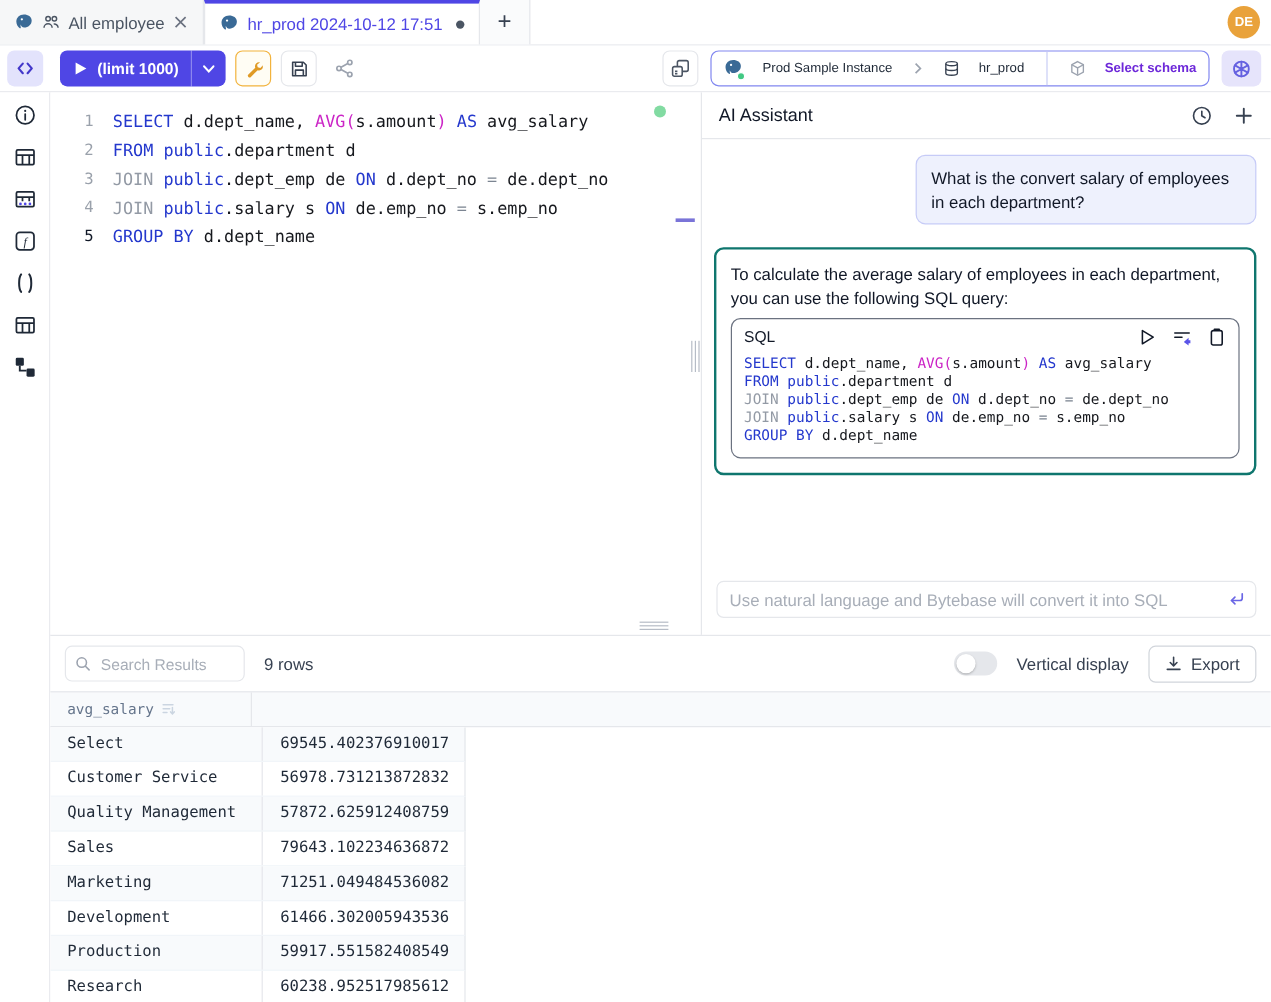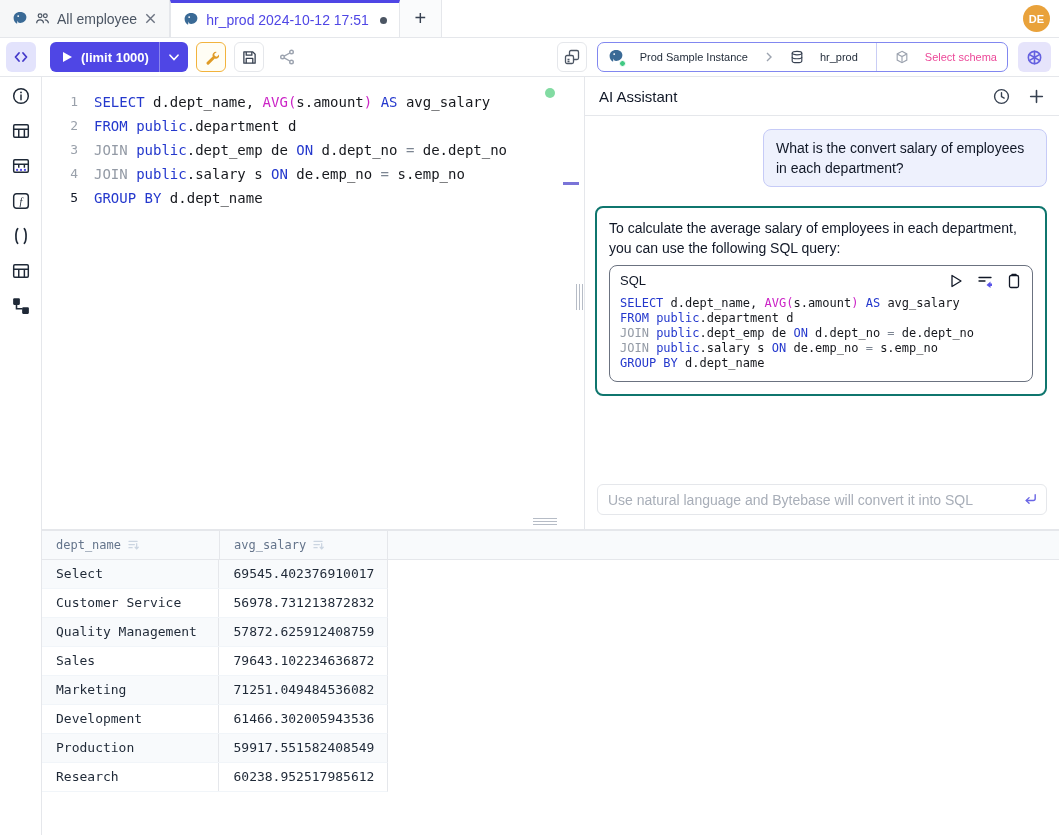--- a/index.html
+++ b/index.html
@@ -39,21 +39,21 @@
   .icon-btn.save { left:234px; }
   .icon-plain { position:absolute; left:272px; top:4px; width:30px; height:30px;
                 display:flex; align-items:center; justify-content:center; cursor:pointer; }
   .tb-right { position:absolute; right:8px; top:4px; display:flex; gap:10px; align-items:center; }
   .layout-btn { width:30px; height:30px; border:1px solid #e5e7eb; border-radius:6px; background:#fff;
                 display:flex; align-items:center; justify-content:center; cursor:pointer; }
   .conn-pill { height:30px; border:1px solid #8187f0; border-radius:7px; background:#fff;
                display:flex; align-items:center; padding:0 10px; gap:16px; font-size:11px;
                color:#1f2937; cursor:pointer; }
   .conn-div { width:1px; height:28px; background:#c9cdf5; margin:0 2px; }
-  .schema-ph { color:#ec4899; }
+  .schema-ph { color:#6d28d9;font-weight:bold; }
   .ai-toggle-btn { width:33px; height:30px; border-radius:6px; background:#e6e4fb;
                    display:flex; align-items:center; justify-content:center; cursor:pointer; }
 
   
   .sidebar { position:absolute; top:77px; left:0; width:42px; bottom:0; background:#fff;
              border-right:1px solid #e5e7eb; display:flex; flex-direction:column; align-items:center;
              padding-top:10px; gap:17px; }
   .side-ic { width:18px; height:18px; cursor:pointer; }
 
   
@@ -379,27 +379,43 @@
   </div>
 
   <div class="h-divider"></div>
   <div class="h-handle">
       <i></i>
       <i></i>
       <i></i>
     </div>
 
   <div class="results">
+    <div class="res-toolbar">
+      <div class="search-wrap">
+        <svg class="search-ic" viewBox="0 0 16 16" fill="none" stroke="#9ca3af" stroke-width="1.5">
+            <circle cx="7" cy="7" r="4.5"></circle>
+            <path d="M10.5 10.5L14 14" stroke-linecap="round"></path>
+          </svg>
+        <input type="text" placeholder="Search Results" style="">
+      </div>
+      <span class="row-count">9 rows</span>
+      <span class="res-spacer"></span>
+      <div class="toggle">
+          <span class="knob"></span>
+        </div>
+      <span class="toggle-label">Vertical display</span>
+      <div class="export-btn">
+        <svg width="14" height="14" viewBox="0 0 16 16" fill="none" stroke="#374151" stroke-width="1.5" stroke-linecap="round" stroke-linejoin="round">
+            <path d="M8 2v8M4.8 7l3.2 3.2L11.2 7"></path>
+            <path d="M2 13.5h12"></path>
+          </svg>
+        <span>Export</span>
+      </div>
+    </div>
     <div class="table-header">
-      <div class="th c0">
-        <span>dept_name</span>
-        <svg width="11" height="10" viewBox="0 0 12 11" fill="none" stroke="#cbd5e1" stroke-width="1.4" stroke-linecap="round">
-            <path d="M1 1.5h9M1 5h6M1 8.5h3.5M9.5 4v5.5M7.8 8l1.7 1.8L11.2 8"></path>
-          </svg>
-      </div>
       <div class="th c1">
         <span>avg_salary</span>
         <svg width="11" height="10" viewBox="0 0 12 11" fill="none" stroke="#cbd5e1" stroke-width="1.4" stroke-linecap="round">
             <path d="M1 1.5h9M1 5h6M1 8.5h3.5M9.5 4v5.5M7.8 8l1.7 1.8L11.2 8"></path>
           </svg>
       </div>
       <div class="th th-fill"></div>
     </div>
     <div class="t-body" id="result-rows">
         <div class="t-row">

